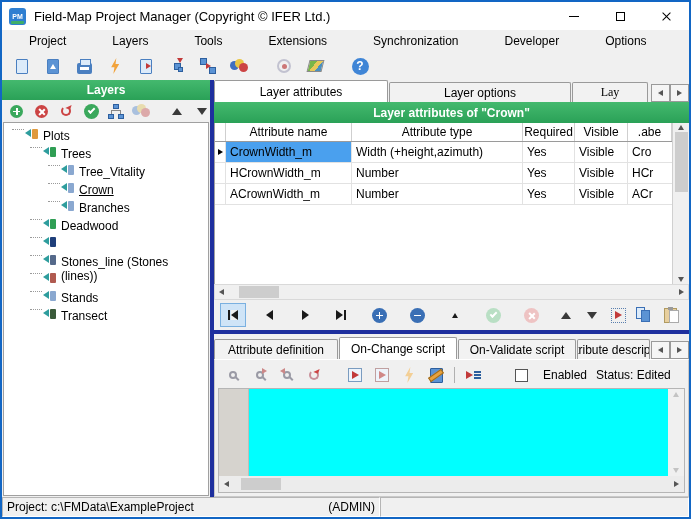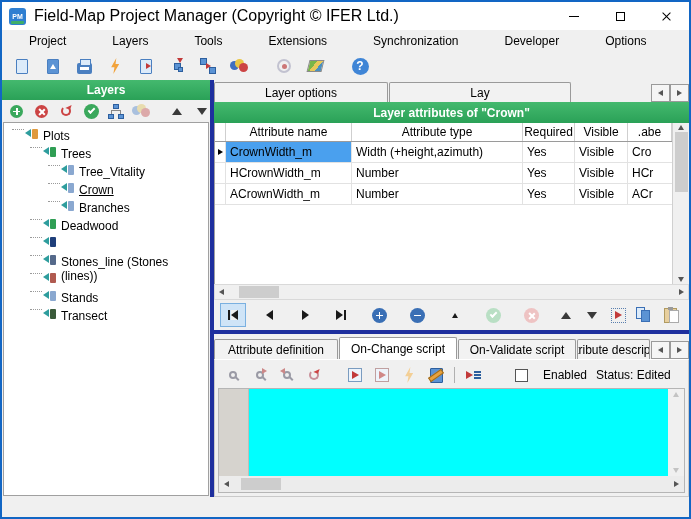--- a/index.html
+++ b/index.html
@@ -4,21 +4,21 @@
 <style>
   * { margin:0; padding:0; box-sizing:border-box; }
   html,body { width:691px; height:519px; font-family:"Liberation Sans", sans-serif; font-size:12px; color:#000; }
   #app { position:relative; width:691px; height:519px; background:#f0f0f0; border:2px solid #1266c4; overflow:hidden; }
 
   
   .titlebar { height:28px; background:#fff; display:flex; align-items:center; }
   .logo { width:17px; height:17px; margin-left:7px; background:#2f7fd1; border-radius:3px; position:relative; display:flex; align-items:center; justify-content:center; }
   .logo span { color:#fff; font-size:7px; font-weight:bold; }
   .logo::after { content:""; position:absolute; bottom:1px; left:2px; right:2px; height:3px; background:#3fae6a; border-radius:1px; }
-  .title-text { margin-left:8px; font-size:16px; }
+  .title-text { margin-left:8px; font-size:13px; }
   .wincontrols { margin-left:auto; display:flex; height:100%; }
   .winbtn { width:46px; height:100%; display:flex; align-items:center; justify-content:center; }
   .min-glyph { width:10px; height:1px; background:#000; }
   .max-glyph { width:9px; height:9px; border:1px solid #000; }
   .x-glyph { position:relative; width:11px; height:11px; }
   .x-glyph::before,.x-glyph::after { content:""; position:absolute; left:5px; top:0; width:1px; height:11px; background:#000; }
   .x-glyph::before { transform:rotate(45deg); } .x-glyph::after { transform:rotate(-45deg); }
 
   
   .menubar { height:22px; background:#f0f0f0; display:flex; align-items:center; padding-left:4px; }
@@ -381,20 +381,21 @@
             <span class="tlabel">Transect</span>
           </div>
       </div>
     </div>
 
     <div class="vdivider"></div>
 
     <div class="right">
 
       <div class="tabbar t1">
+        <div class="tab active">Layer attributes</div>
         <div class="tab">Layer options</div>
         <div class="tab">Lay</div>
         <div class="spinbox">
           <div class="spinbtn">
               <span class="tri sm left"></span>
             </div>
           <div class="spinbtn">
               <span class="tri sm rightg"></span>
             </div>
         </div>
@@ -593,14 +594,21 @@
             <span class="tri sm left"></span>
             <span class="hthumb" style="left:22px;top:2px;"></span>
             <span class="tri sm rightg"></span>
           </div>
         </div>
       </div>
 
     </div>
   </div>
 
+  <div class="statusbar">
+    <div class="scell scell1">
+      <span>Project: c:\FMData\ExampleProject</span>
+      <span>(ADMIN)</span>
+    </div>
+    <div class="scell scell2"></div>
+  </div>
 
 </div>
 
 </body></html>

